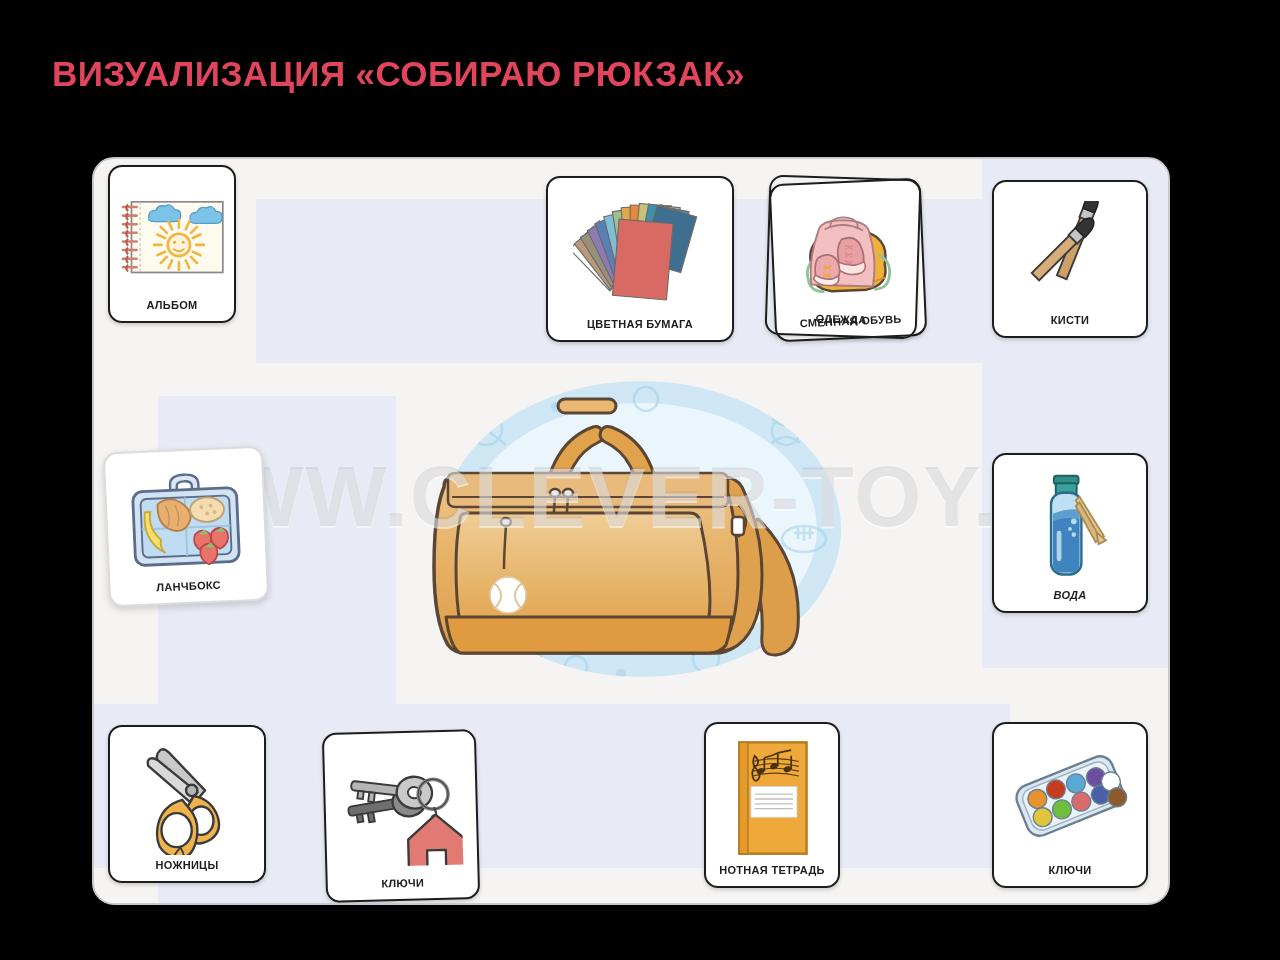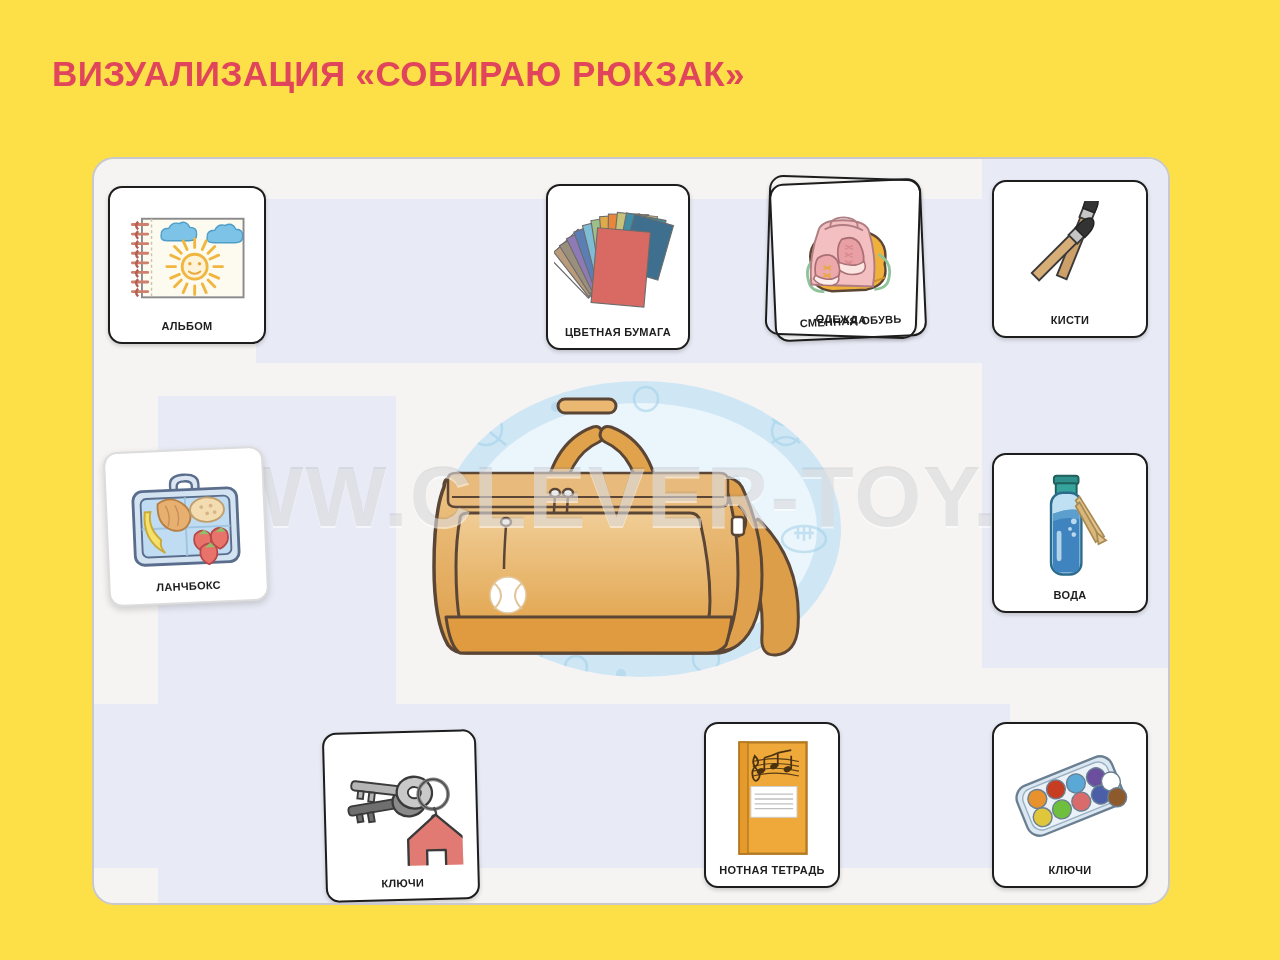--- a/index.html
+++ b/index.html
@@ -4,21 +4,21 @@
 <style>
   * { box-sizing: border-box; }
   html, body {
     margin: 0; padding: 0;
     width: 1280px; height: 960px;
     background: #f5f4f3;
     font-family: "Liberation Sans", "DejaVu Sans", sans-serif;
     overflow: hidden;
   }
 
-  #page { position: relative; width: 1280px; height: 960px; background: #fde047; }
+  #page { position: relative; width: 1280px; height: 960px; background: #000000; }
 
   
   #title {
     position: absolute;
     left: 52px; top: 54px;
     font-size: 35px;
     font-weight: 700;
     letter-spacing: 0.4px;
     color: #e0455c;
     white-space: nowrap;
@@ -191,21 +191,21 @@
 
         <g stroke="#5b4636" stroke-width="2.5" fill="#ffffff">
           <path d="M332 146 q8 6 8 16 q0 10 -8 16" fill="none"></path>
           <rect x="326" y="158" width="12" height="18" rx="3"></rect>
         </g>
       </svg>
     </div>
 
     <div id="watermark">WWW.CLEVER-TOY.RU</div>
 
-    <div class="card" style="left:14px; top:27px; width:158px; height:158px;">
+    <div class="card" style="left:14px; top:6px; width:128px; height:158px;">
       <div class="art">
         <svg viewBox="0 0 130 96" width="126" height="92">
           <rect x="18" y="6" width="106" height="82" fill="#fdfaef" stroke="#8a8a8a" stroke-width="2"></rect>
           <line x1="28" y1="6" x2="28" y2="88" stroke="#c8c4b4" stroke-width="1.5" stroke-dasharray="3 3"></line>
           <g stroke="#cf7f6c" stroke-width="3" stroke-linecap="round">
             <path d="M8 12 h16 M8 22 h16 M8 32 h16 M8 42 h16 M8 52 h16 M8 62 h16 M8 72 h16 M8 82 h16"></path>
           </g>
           <g stroke="#b06050" stroke-width="2.5" fill="none">
             <path d="M14 9 q-4 4 0 8 M14 19 q-4 4 0 8 M14 29 q-4 4 0 8 M14 39 q-4 4 0 8
                      M14 49 q-4 4 0 8 M14 59 q-4 4 0 8 M14 69 q-4 4 0 8 M14 79 q-4 4 0 8"></path>
@@ -226,21 +226,21 @@
           <g fill="#e8a93a">
             <circle cx="68" cy="53" r="1.8"></circle>
               <circle cx="78" cy="53" r="1.8"></circle>
           </g>
           <path d="M67 61 q6 5 12 0" fill="none" stroke="#e8a93a" stroke-width="2" stroke-linecap="round"></path>
         </svg>
       </div>
       <div class="lbl">АЛЬБОМ</div>
     </div>
 
-    <div class="card" style="left:452px; top:17px; width:144px; height:166px;margin-top:8px;">
+    <div class="card" style="left:452px; top:17px; width:188px; height:166px;">
       <div class="art">
         <svg viewBox="0 0 140 120" width="134" height="112">
           <g stroke="#6b6b6b" stroke-width="1.2">
             <rect x="10" y="32" width="44" height="62" fill="#ffffff" transform="rotate(-44 32 63)"></rect>
             <rect x="14" y="30" width="44" height="62" fill="#b99a7a" transform="rotate(-38 36 61)"></rect>
             <rect x="19" y="27" width="44" height="62" fill="#9a8f7d" transform="rotate(-32 41 58)"></rect>
             <rect x="25" y="23" width="44" height="62" fill="#8e7ab5" transform="rotate(-26 47 54)"></rect>
             <rect x="31" y="19" width="44" height="62" fill="#5b7fb5" transform="rotate(-20 53 50)"></rect>
             <rect x="38" y="15" width="44" height="62" fill="#7fbcd6" transform="rotate(-14 60 46)"></rect>
             <rect x="45" y="12" width="44" height="62" fill="#9dbf8a" transform="rotate(-9 67 43)"></rect>
@@ -347,21 +347,21 @@
           <g fill="#8fbf6a">
             <path d="M78 70 l6 -5 l5 5 z"></path>
               <path d="M96 68 l6 -5 l5 5 z"></path>
               <path d="M84 84 l6 -5 l5 5 z"></path>
           </g>
         </svg>
       </div>
       <div class="lbl">ЛАНЧБОКС</div>
     </div>
 
-    <div class="card" style="left:898px; top:294px; width:156px; height:160px;">
+    <div class="card" style="left:898px; top:294px; width:156px; height:160px;font-style:italic;">
       <div class="art">
         <svg viewBox="0 0 120 120" width="114" height="114">
 
           <rect x="43" y="6" width="26" height="9" rx="3" fill="#2f8f8a" stroke="#1f5f5c" stroke-width="2"></rect>
           <rect x="45" y="14" width="22" height="12" rx="2" fill="#36a39d" stroke="#1f5f5c" stroke-width="2"></rect>
 
           <rect x="40" y="24" width="32" height="86" rx="12" fill="#bfe0f2" stroke="#2b6b8c" stroke-width="2.5"></rect>
 
           <path d="M42 46 q16 -6 28 -4 v58 q0 8 -8 8 h-12 q-8 0 -8 -8 z" fill="#3f84bf"></path>
           <path d="M42 46 q16 -6 28 -4 v10 q-14 -4 -28 2 z" fill="#6fb0d8" opacity="0.6"></path>
@@ -375,20 +375,41 @@
           </g>
 
           <path d="M70 28 l26 42 l-6 4 l-24 -42 z" fill="#e2c48f" stroke="#a98a52" stroke-width="1.8"></path>
           <path d="M70 34 l22 38 l-5 4 l-21 -38 z" fill="#d9b679" stroke="#a98a52" stroke-width="1.8"></path>
           <path d="M88 66 l10 8 l-8 4 z" fill="#e2c48f" stroke="#a98a52" stroke-width="1.8"></path>
         </svg>
       </div>
       <div class="lbl">ВОДА</div>
     </div>
 
+    <div class="card" style="left:14px; top:566px; width:158px; height:158px;">
+      <div class="art">
+        <svg viewBox="0 0 110 120" width="104" height="114">
+
+          <path d="M26 10 q-6 6 0 14 l38 40 l10 -12 l-38 -40 q-6 -6 -10 -2 z" fill="#c9c9c9" stroke="#3a3a3a" stroke-width="2.5" stroke-linejoin="round"></path>
+
+          <path d="M18 18 q-6 0 -4 8 l44 38 l8 -10 l-42 -34 q-3 -2 -6 -2 z" fill="#d9d9d9" stroke="#3a3a3a" stroke-width="2.5" stroke-linejoin="round"></path>
+
+          <path d="M62 58 q16 2 24 18 q8 18 -6 28 q-16 10 -28 -4 q-10 -14 2 -28 z" fill="#f0b24c" stroke="#3a3a3a" stroke-width="2.5"></path>
+          <ellipse cx="70" cy="84" rx="13" ry="15" fill="#ffffff" stroke="#3a3a3a" stroke-width="2.5"></ellipse>
+
+          <path d="M50 62 q-22 6 -26 28 q-4 26 16 32 q18 6 24 -14 q6 -22 -6 -36 z" fill="#f0b24c" stroke="#3a3a3a" stroke-width="2.5"></path>
+          <ellipse cx="44" cy="94" rx="16" ry="18" fill="#ffffff" stroke="#3a3a3a" stroke-width="2.5"></ellipse>
+
+          <path d="M48 112 q6 10 2 14 q-6 2 -8 -6 z" fill="#f0b24c" stroke="#3a3a3a" stroke-width="2"></path>
+
+          <circle cx="60" cy="52" r="6" fill="#b5b5b5" stroke="#3a3a3a" stroke-width="2.5"></circle>
+        </svg>
+      </div>
+      <div class="lbl">НОЖНИЦЫ</div>
+    </div>
 
     <div class="card" style="left:230px; top:572px; width:154px; height:170px; transform:rotate(-1.5deg);">
       <div class="art">
         <svg viewBox="0 0 130 120" width="122" height="112">
 
           <g transform="rotate(-8 60 50)">
             <path d="M12 48 h50 v10 h-50 q-4 0 -4 -5 q0 -5 4 -5 z" fill="#6f6f6f" stroke="#3a3a3a" stroke-width="2"></path>
             <path d="M16 58 v8 h6 v-8 z M28 58 v10 h6 v-10 z" fill="#6f6f6f" stroke="#3a3a3a" stroke-width="2"></path>
             <ellipse cx="74" cy="53" rx="18" ry="16" fill="#8a8a8a" stroke="#3a3a3a" stroke-width="2.5"></ellipse>
             <ellipse cx="74" cy="53" rx="7" ry="6" fill="#ffffff" stroke="#3a3a3a" stroke-width="2"></ellipse>

